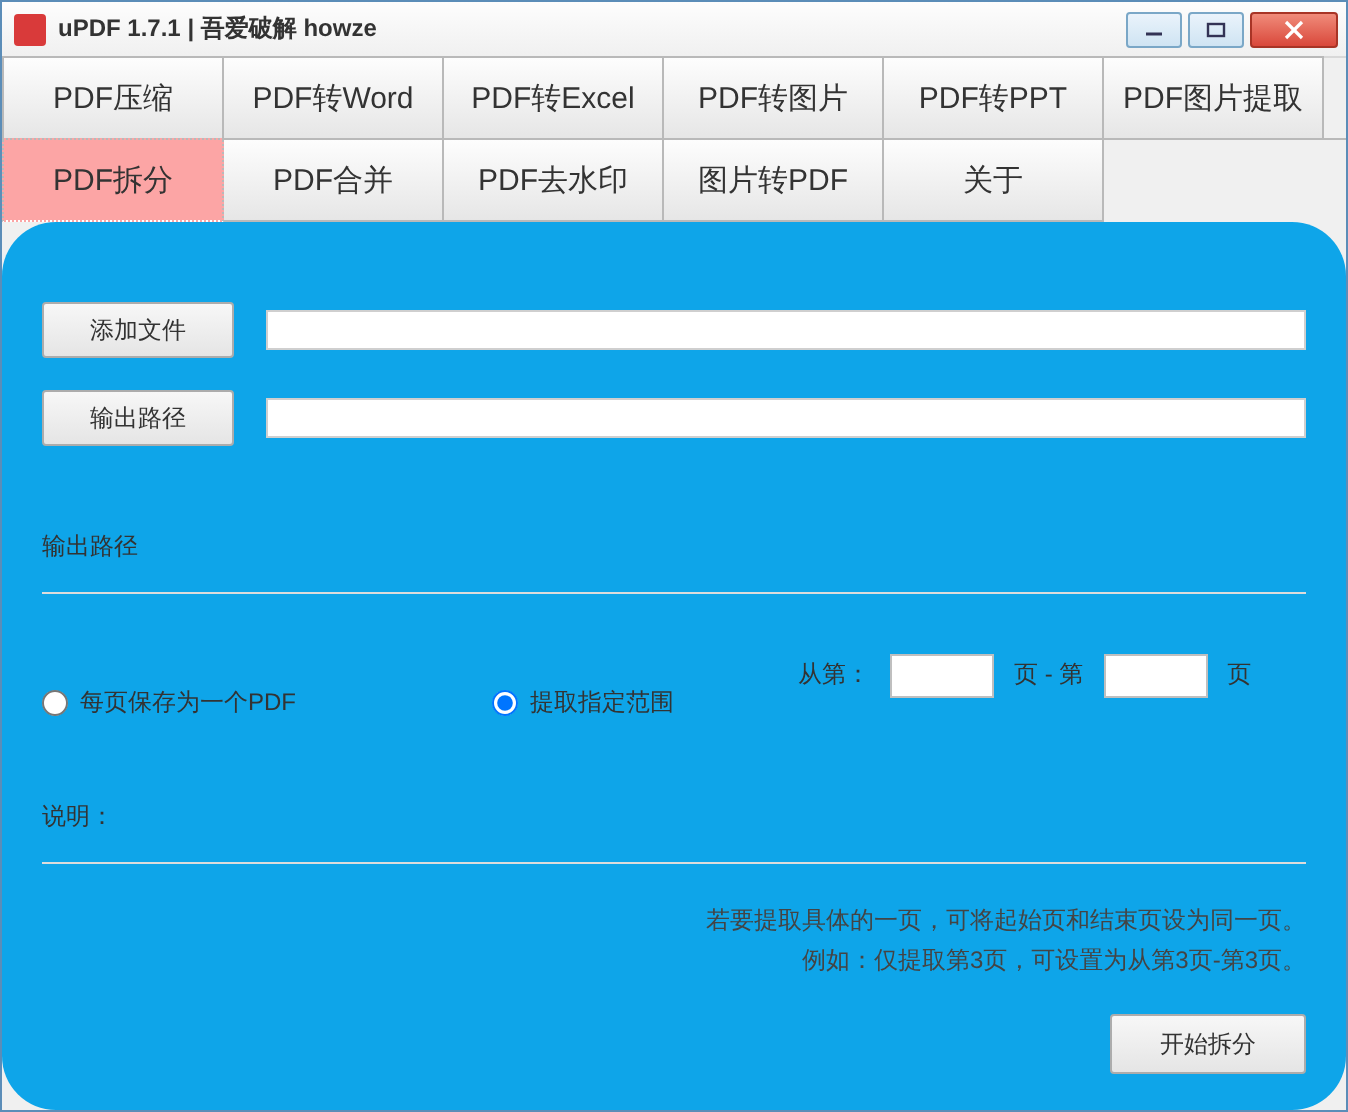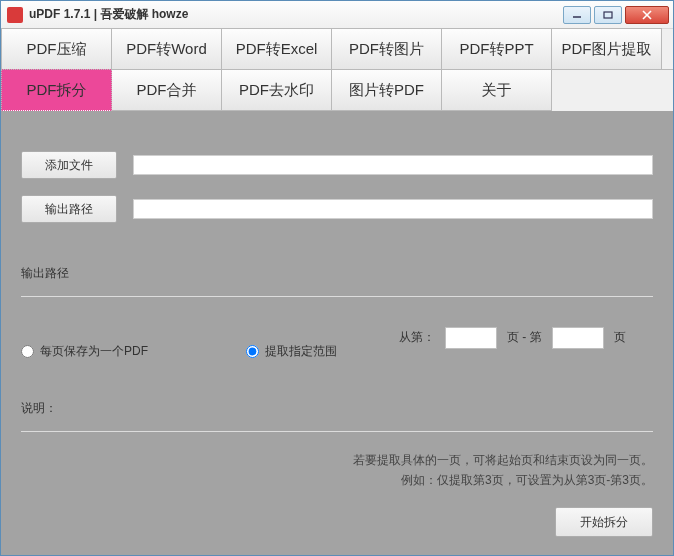--- a/index.html
+++ b/index.html
@@ -9,24 +9,24 @@
 .titlebar .app-icon { width: 16px; height: 16px; background: #d93a3a; border-radius: 2px; margin-right: 6px; }
 .titlebar .title { font-size: 12px; color: #333; flex: 1; font-weight: bold; }
 .win-controls { display: flex; gap: 3px; }
 .win-btn { width: 28px; height: 18px; border: 1px solid #7aa7c7; border-radius: 2px; background: linear-gradient(#eaf3fb, #cfe4f3); display: flex; align-items: center; justify-content: center; font-size: 10px; cursor: pointer; }
 .win-btn.close { width: 44px; background: linear-gradient(#f08b7a, #d9483b); border-color: #a83426; color: #fff; }
 .win-btn svg { display: block; }
 
 .tabs { display: flex; flex-wrap: wrap; }
 .tab { width: 111px; height: 42px; border: 1px solid #b9b9b9; background: linear-gradient(#fdfdfd, #e6e6e6); display: flex; align-items: center; justify-content: center; font-size: 15px; color: #333; cursor: pointer; margin-left: -1px; margin-top: -1px; }
 .tab:first-child, .tab:nth-child(7) { margin-left: 0; }
-.tab.active { background: #ec4899; border-bottom-color: #fff; border-style: dotted; position: relative; z-index: 1; }
+.tab.active { background: #fca5a5; border-bottom-color: #fff; border-style: dotted; position: relative; z-index: 1; }
 .tabs-row2-filler { flex: 1; border-top: 1px solid #b9b9b9; margin-top: -1px; }
 
-.content { padding: 0 20px; background: #a3a3a3; height: calc(556px - 28px - 84px); position: relative; }
+.content { padding: 0 20px; background: #0ea5e9; height: calc(556px - 28px - 84px); position: relative; border-radius: 27px; }
 
 .file-row { display: flex; align-items: center; padding-top: 40px; gap: 16px; }
 .file-row + .file-row { padding-top: 16px; }
 .btn { width: 96px; height: 28px; border: 1px solid #acacac; background: linear-gradient(#f7f7f7, #e5e5e5); font-size: 12px; color: #333; cursor: pointer; border-radius: 2px; }
 .path-field { flex: 1; height: 20px; border: 1px solid #cfcfcf; background: #fff; padding: 0 4px; font-size: 12px; }
 
 .section-title { font-size: 12px; color: #333; margin-top: 42px; margin-bottom: 14px; }
 .hr { border: none; border-top: 1px solid #dcdcdc; margin-bottom: 18px; }
 
 .radio-row { display: flex; align-items: center; font-size: 12px; color: #333; }

